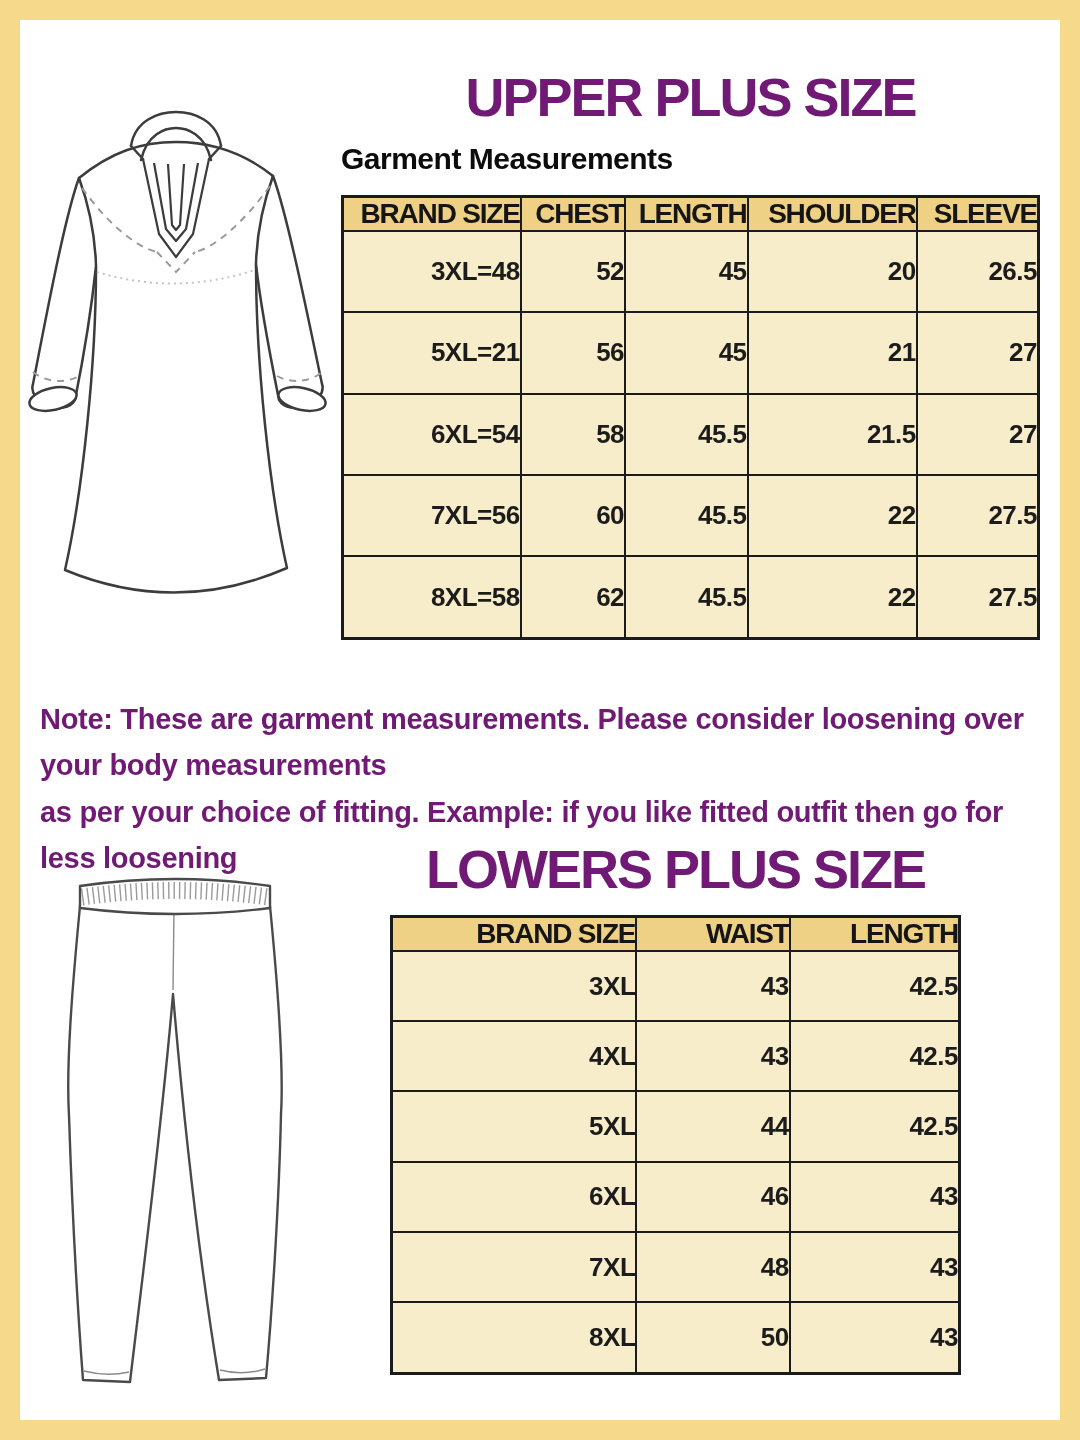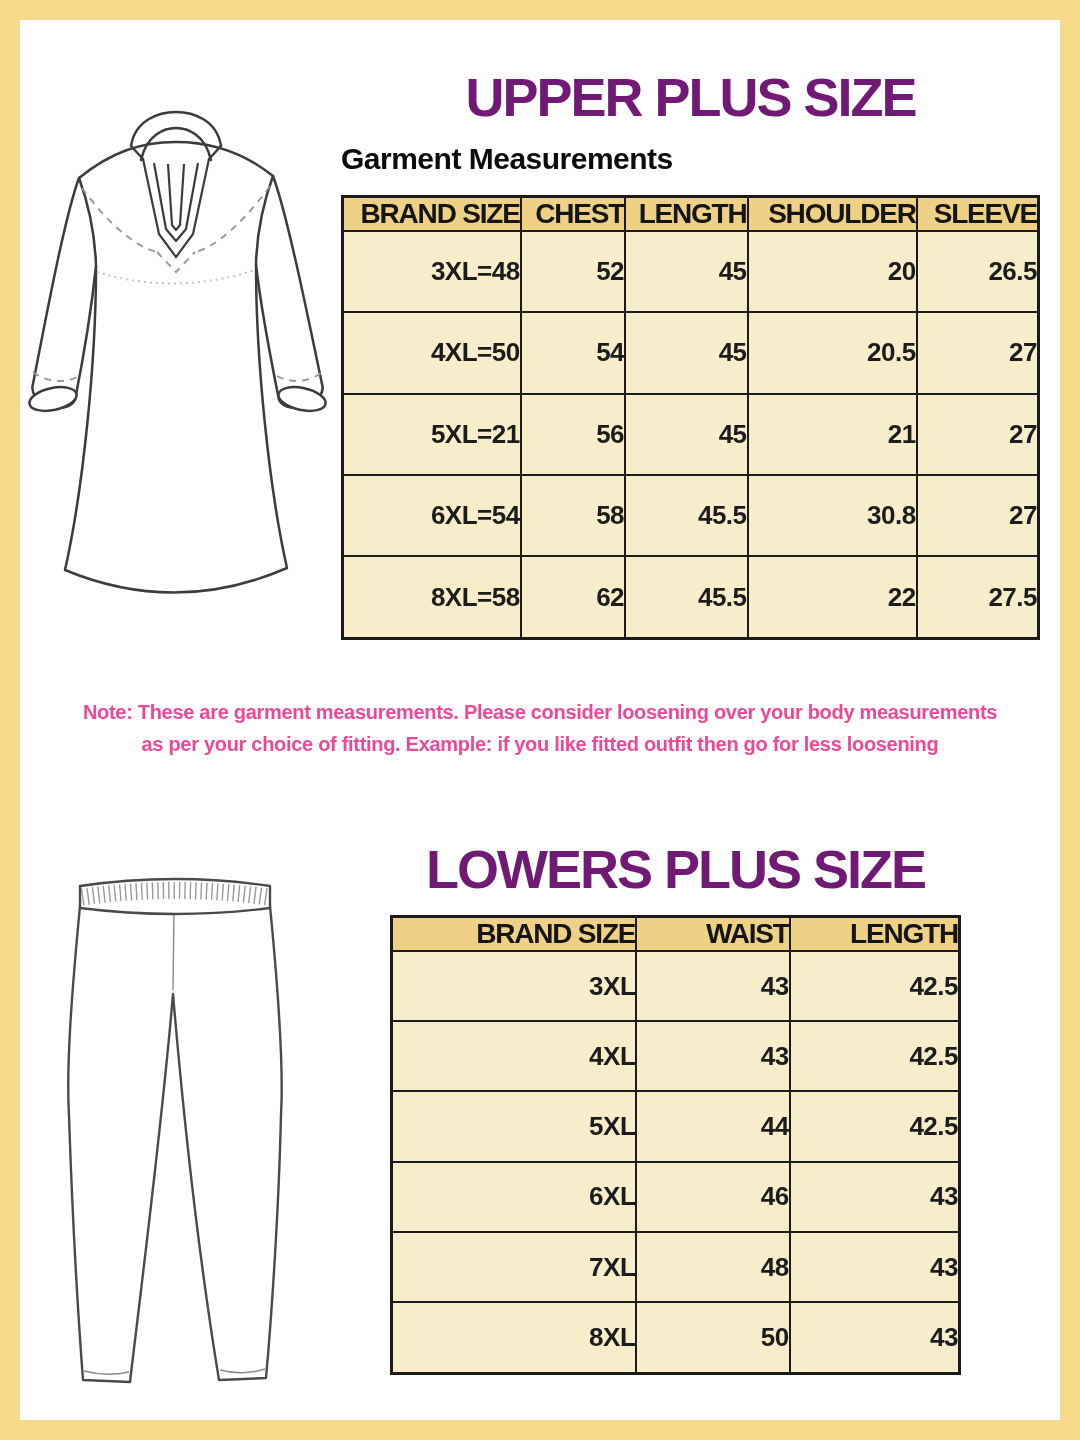--- a/index.html
+++ b/index.html
@@ -61,26 +61,25 @@
   }
   .size-table td {
     background:#f8edca;
     font-size:26px;
     letter-spacing:-0.5px;
     color:#1c1c1c;
   }
   .note {
     position:absolute;
     left:40px; top:696px; width:1000px;
-    text-align:center;
-    font-weight:bold;
-    font-size:20px;
+    font-weight:bold;
+    font-size:29px;
     letter-spacing:-0.3px;
     line-height:1.6;
-    color:#ec4899;
+    color:#701a75;
   }
   .illus { position:absolute; }
   .kurta-illus { left:18px;  top:100px; width:322px; height:560px; }
   .pants-illus { left:32px;  top:862px; width:312px; height:535px; }
 </style>
 </head>
 <body>
 
 <div class="frame"></div>
 
@@ -158,39 +157,39 @@
   </thead>
   <tbody>
     <tr>
       <td>3XL=48</td>
       <td>52</td>
       <td>45</td>
       <td>20</td>
       <td>26.5</td>
     </tr>
     <tr>
-      <td>4XL=50</td>
-      <td>54</td>
-      <td>45</td>
-      <td>20.5</td>
-      <td>27</td>
-    </tr>
-    <tr>
       <td>5XL=21</td>
       <td>56</td>
       <td>45</td>
       <td>21</td>
       <td>27</td>
     </tr>
     <tr>
       <td>6XL=54</td>
       <td>58</td>
       <td>45.5</td>
-      <td>30.8</td>
+      <td>21.5</td>
       <td>27</td>
+    </tr>
+    <tr>
+      <td>7XL=56</td>
+      <td>60</td>
+      <td>45.5</td>
+      <td>22</td>
+      <td>27.5</td>
     </tr>
     <tr>
       <td>8XL=58</td>
       <td>62</td>
       <td>45.5</td>
       <td>22</td>
       <td>27.5</td>
     </tr>
   </tbody>
 </table>

